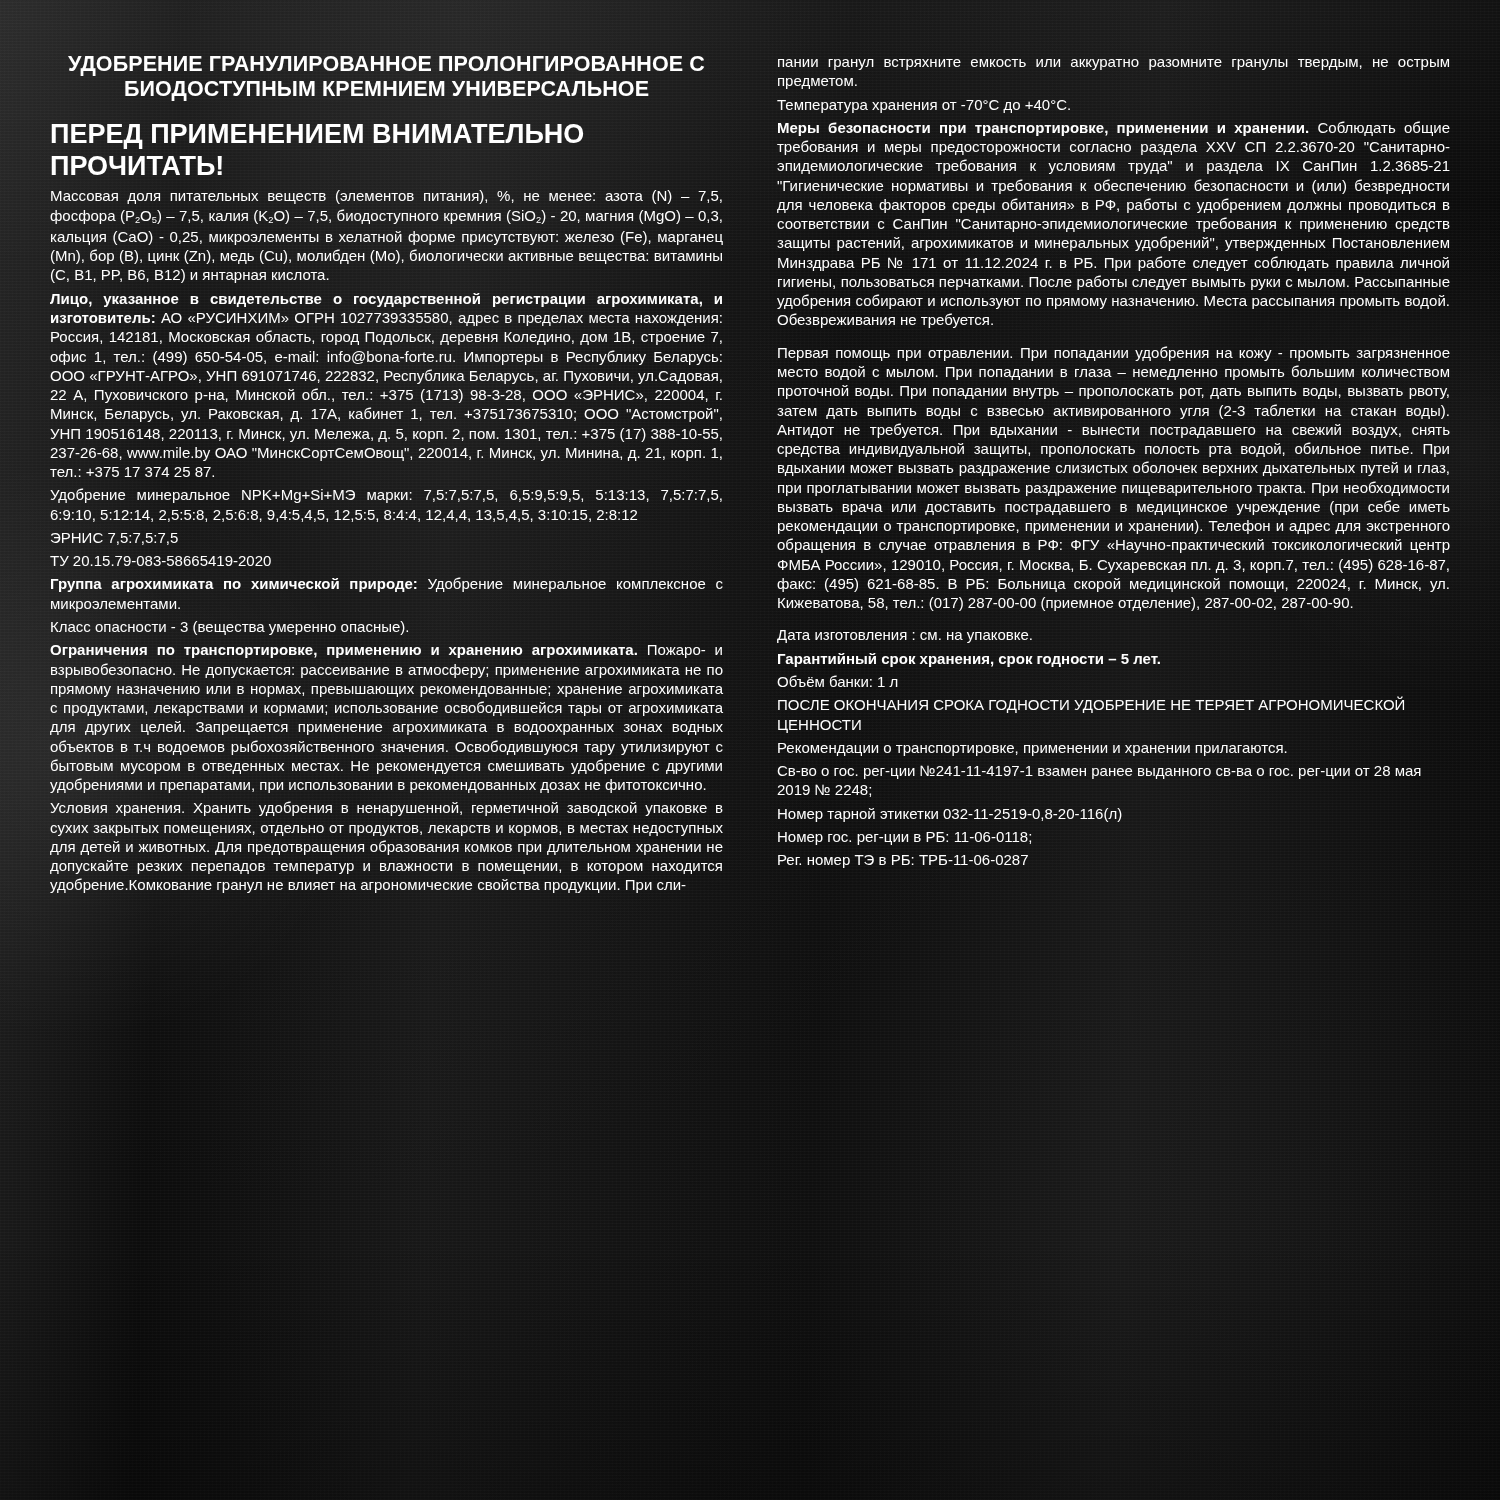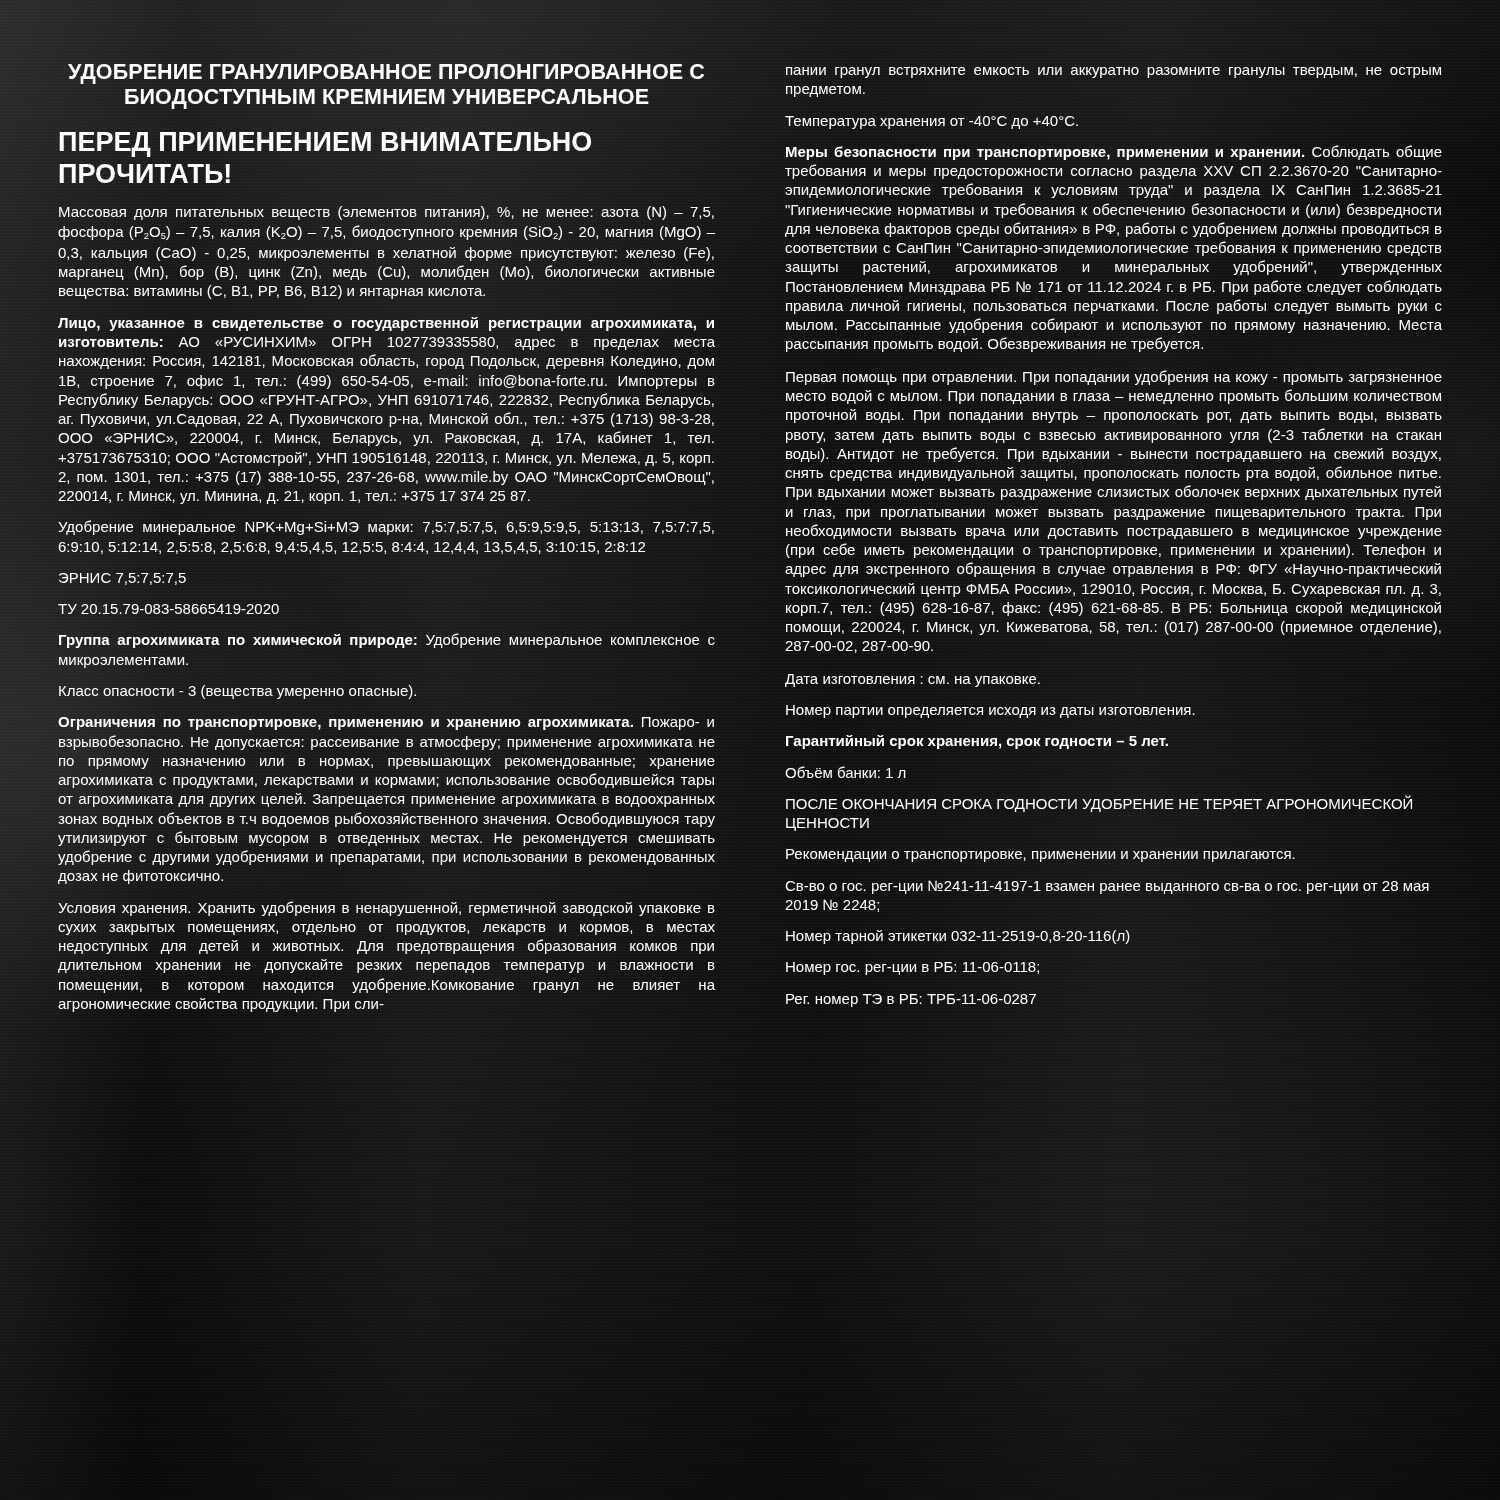--- a/index.html
+++ b/index.html
@@ -52,21 +52,21 @@
     gap: 34px;
   }
   .col {
     width: 50%;
     box-sizing: border-box;
   }
   .col-left  { padding-right: 6px; }
   .col-right { padding-left: 6px; }
 
   p, h1, h2 {
-    margin: 12px;
+    margin: 4px;
   }
   .title {
     text-align: center;
     font-size: 21.5px;
     line-height: 1.18;
     font-weight: 700;
     letter-spacing: 0.1px;
     text-transform: uppercase;
     margin-bottom: 16px;
   }
@@ -123,29 +123,28 @@
       <p class="body"><span class="b">Ограничения по транспортировке, применению и хранению агрохимиката.</span><span> Пожаро- и взрывобезопасно. Не допускается: рассеивание в атмосферу; применение агрохимиката не по прямому назначению или в нормах, превышающих рекомендованные; хранение агрохимиката с продуктами, лекарствами и кормами; использование освободившейся тары от агрохимиката для других целей. Запрещается применение агрохимиката в водоохранных зонах водных объектов в т.ч водоемов рыбохозяйственного значения. Освободившуюся тару утилизируют с бытовым мусором в отведенных местах. Не рекомендуется смешивать удобрение с другими удобрениями и препаратами, при использовании в рекомендованных дозах не фитотоксично.</span></p>
 
       <p class="body">Условия хранения. Хранить удобрения в ненарушенной, герметичной заводской упаковке в сухих закрытых помещениях, отдельно от продуктов, лекарств и кормов, в местах недоступных для детей и животных. Для предотвращения образования комков при длительном хранении не допускайте резких перепадов температур и влажности в помещении, в котором находится удобрение.Комкование гранул не влияет на агрономические свойства продукции. При сли-</p>
 
     </div>
 
     <div class="col col-right">
 
       <p class="body">пании гранул встряхните емкость или аккуратно разомните гранулы твердым, не острым предметом.</p>
 
-      <p class="body nojust">Температура хранения от -40°С до +40°С.</p>
+      <p class="body nojust">Температура хранения от -70°С до +40°С.</p>
 
       <p class="body"><span class="b">Меры безопасности при транспортировке, применении и хранении.</span><span> Соблюдать общие требования и меры предосторожности согласно раздела XXV СП 2.2.3670-20 "Санитарно-эпидемиологические требования к условиям труда" и раздела IX СанПин 1.2.3685-21 "Гигиенические нормативы и требования к обеспечению безопасности и (или) безвредности для человека факторов среды обитания» в РФ, работы с удобрением должны проводиться в соответствии с СанПин "Санитарно-эпидемиологические требования к применению средств защиты растений, агрохимикатов и минеральных удобрений", утвержденных Постановлением Минздрава РБ № 171 от 11.12.2024 г. в РБ. При работе следует соблюдать правила личной гигиены, пользоваться перчатками. После работы следует вымыть руки с мылом. Рассыпанные удобрения собирают и используют по прямому назначению. Места рассыпания промыть водой. Обезвреживания не требуется.</span></p>
 
       <p class="body spaced">Первая помощь при отравлении. При попадании удобрения на кожу - промыть загрязненное место водой с мылом. При попадании в глаза – немедленно промыть большим количеством проточной воды. При попадании внутрь – прополоскать рот, дать выпить воды, вызвать рвоту, затем дать выпить воды с взвесью активированного угля (2-3 таблетки на стакан воды). Антидот не требуется. При вдыхании - вынести пострадавшего на свежий воздух, снять средства индивидуальной защиты, прополоскать полость рта водой, обильное питье. При вдыхании может вызвать раздражение слизистых оболочек верхних дыхательных путей и глаз, при проглатывании может вызвать раздражение пищеварительного тракта. При необходимости вызвать врача или доставить пострадавшего в медицинское учреждение (при себе иметь рекомендации о транспортировке, применении и хранении). Телефон и адрес для экстренного обращения в случае отравления в РФ: ФГУ «Научно-практический токсикологический центр ФМБА России», 129010, Россия, г. Москва, Б. Сухаревская пл. д. 3, корп.7, тел.: (495) 628-16-87, факс: (495) 621-68-85. В РБ: Больница скорой медицинской помощи, 220024, г. Минск, ул. Кижеватова, 58, тел.: (017) 287-00-00 (приемное отделение), 287-00-02, 287-00-90.</p>
 
       <p class="body nojust spaced">Дата изготовления : см. на упаковке.</p>
 
-      <p class="body nojust">Номер партии определяется исходя из даты изготовления.</p>
 
       <p class="body nojust b">Гарантийный срок хранения, срок годности – 5 лет.</p>
 
       <p class="body nojust">Объём банки: 1 л</p>
 
       <p class="body nojust caps">ПОСЛЕ ОКОНЧАНИЯ СРОКА ГОДНОСТИ УДОБРЕНИЕ НЕ ТЕРЯЕТ АГРОНОМИЧЕСКОЙ ЦЕННОСТИ</p>
 
       <p class="body">Рекомендации о транспортировке, применении и хранении прилагаются.</p>
 
       <p class="body nojust">Св-во о гос. рег-ции №241-11-4197-1 взамен ранее выданного св-ва о гос. рег-ции от 28 мая 2019 № 2248;</p>

